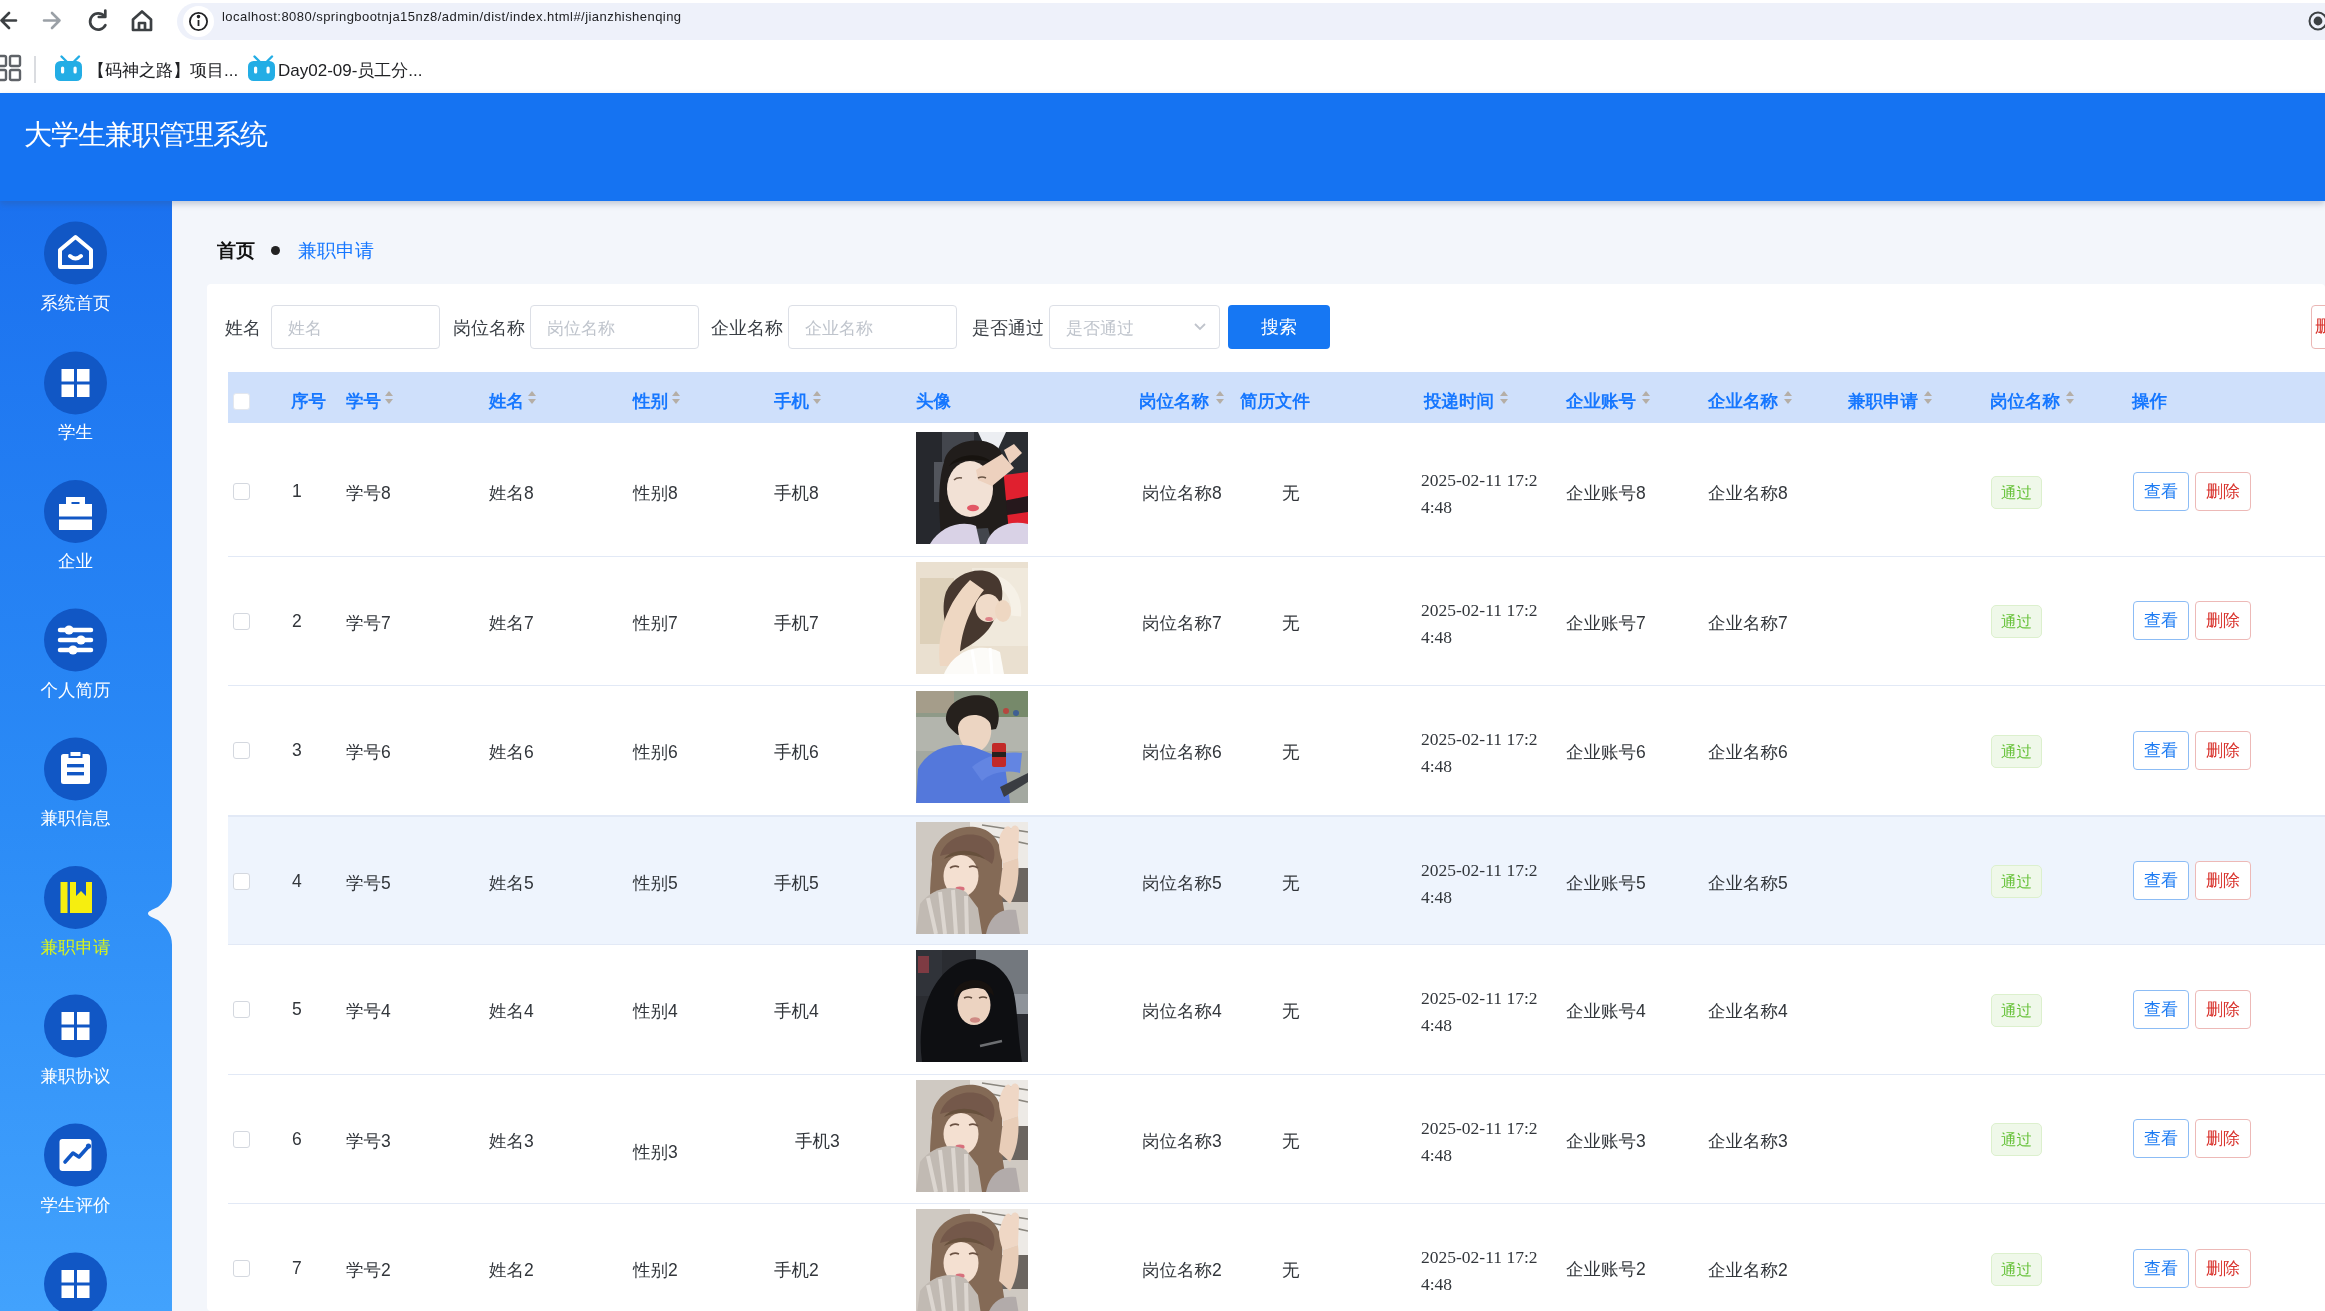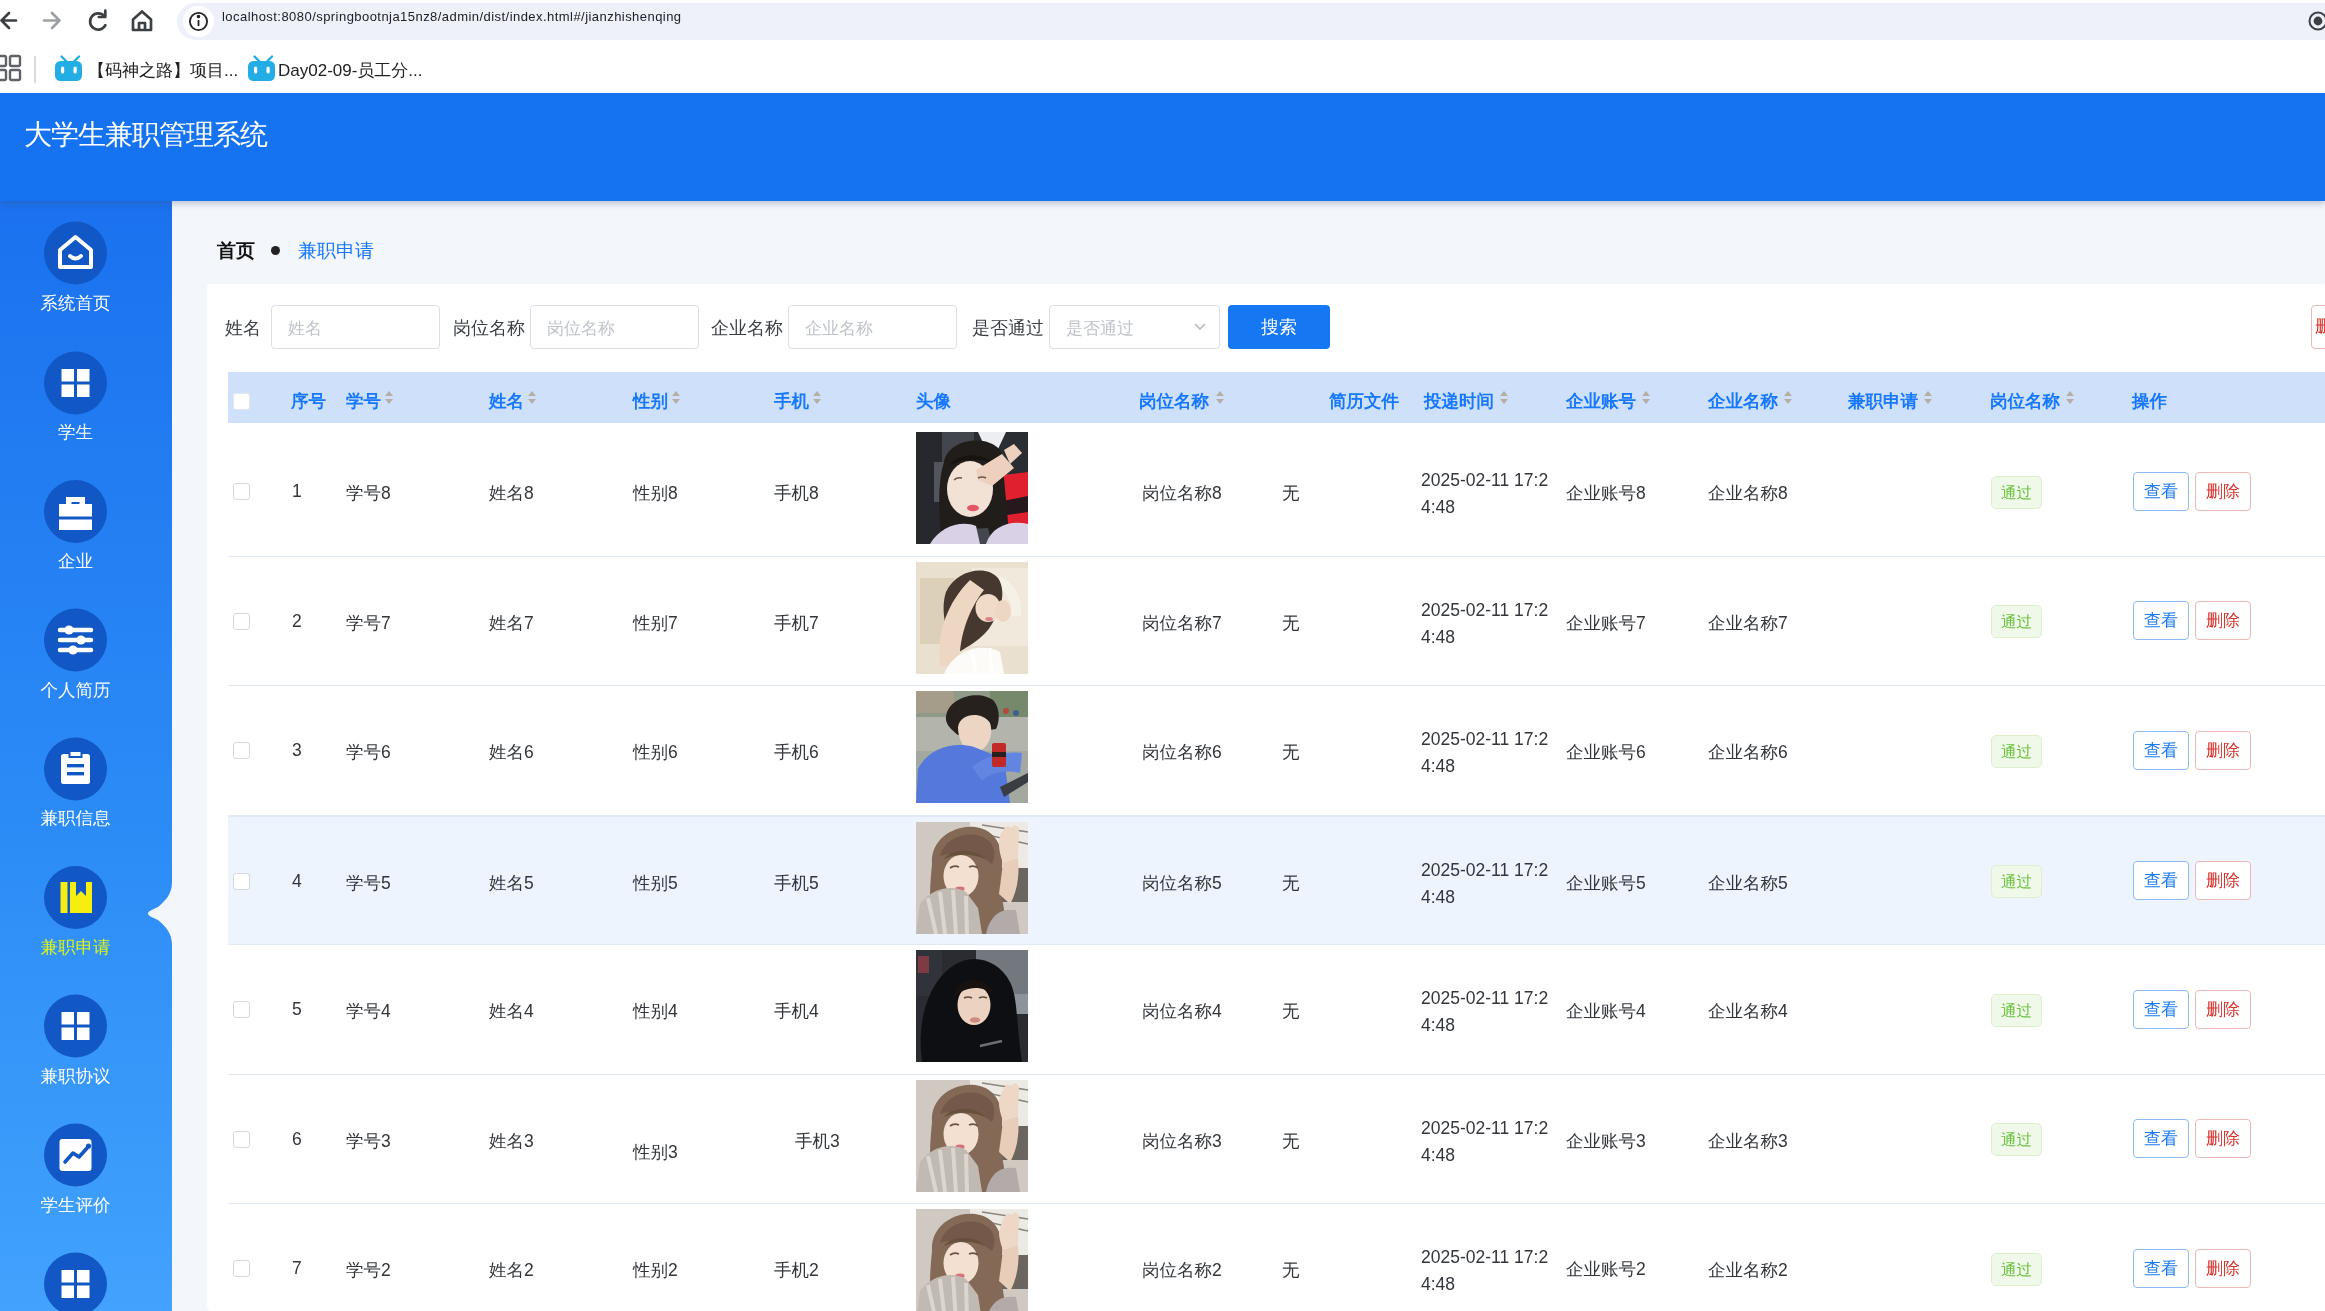--- a/index.html
+++ b/index.html
@@ -46,21 +46,21 @@
   .hcb { position:absolute; left:5px; top:21px; width:17px; height:17px; background:#fff; border:1px solid #e3e7ee; border-radius:3px; }
 
   .trow { position:absolute; left:228px; width:2097px; border-bottom:1px solid #e2e9f6; background:#fff; z-index:6; }
   .trow.hl { background:#eef4fd; border-top:1px solid #e2e9f6; }
   .td { position:absolute; font-size:17.5px; color:#32363b; white-space:nowrap; }
   .rcb { position:absolute; left:5px; width:17px; height:17px; background:#fff; border:1px solid #d4d8df; border-radius:3px; }
   .avatar { position:absolute; left:688px; width:112px; height:112px; }
   .tag { position:absolute; left:1763px; width:51px; height:33px; background:#eff8e9; border:1px solid #dcf0cd; border-radius:5px; color:#67c23a; font-size:15.5px; text-align:center; line-height:31px; }
   .btnv { position:absolute; left:1905px; width:56px; height:39px; background:#fff; border:1px solid #8cbcf5; border-radius:4px; color:#1c7bf3; font-size:17px; text-align:center; line-height:37px; }
   .btnd { position:absolute; left:1967px; width:56px; height:39px; background:#fff; border:1px solid #edb9b7; border-radius:4px; color:#d9342e; font-size:17px; text-align:center; line-height:37px; }
-  .time { position:absolute; left:1193px; font-size:17.5px; color:#32363b; line-height:27px; }
+  .time { position:absolute; left:1193px; font-size:17.5px; color:#32363b; line-height:27px;font-family:Liberation Serif, serif; }
 </style>
 </head>
 <body>
 
 <div class="abs" id="chrome1"></div>
 <div class="abs" id="urlpill"></div>
 <div class="abs" id="infocirc"></div>
 <svg class="abs" style="left:0;top:0" width="2325" height="42">
 
   <g stroke="#3c4043" stroke-width="2.6" fill="none" stroke-linecap="round" stroke-linejoin="round">
@@ -239,21 +239,21 @@
 
 <div class="abs" id="thead">
   <div class="hcb"></div>
   <div class="th" style="left:63px">序号</div>
   <div class="th" style="left:118px">学号</div>
   <div class="th" style="left:261px">姓名</div>
   <div class="th" style="left:405px">性别</div>
   <div class="th" style="left:546px">手机</div>
   <div class="th" style="left:688px">头像</div>
   <div class="th" style="left:911px">岗位名称</div>
-  <div class="th" style="left:1101px">简历文件</div>
+  <div class="th" style="left:1012px">简历文件</div>
   <div class="th" style="left:1196px">投递时间</div>
   <div class="th" style="left:1338px">企业账号</div>
   <div class="th" style="left:1480px">企业名称</div>
   <div class="th" style="left:1620px">兼职申请</div>
   <div class="th" style="left:1762px">岗位名称</div>
   <div class="th" style="left:1904px">操作</div>
   <div class="caret up" style="left:157px;top:19px"></div>
     <div class="caret dn" style="left:157px;top:27px"></div>
   <div class="caret up" style="left:300px;top:19px"></div>
     <div class="caret dn" style="left:300px;top:27px"></div>

